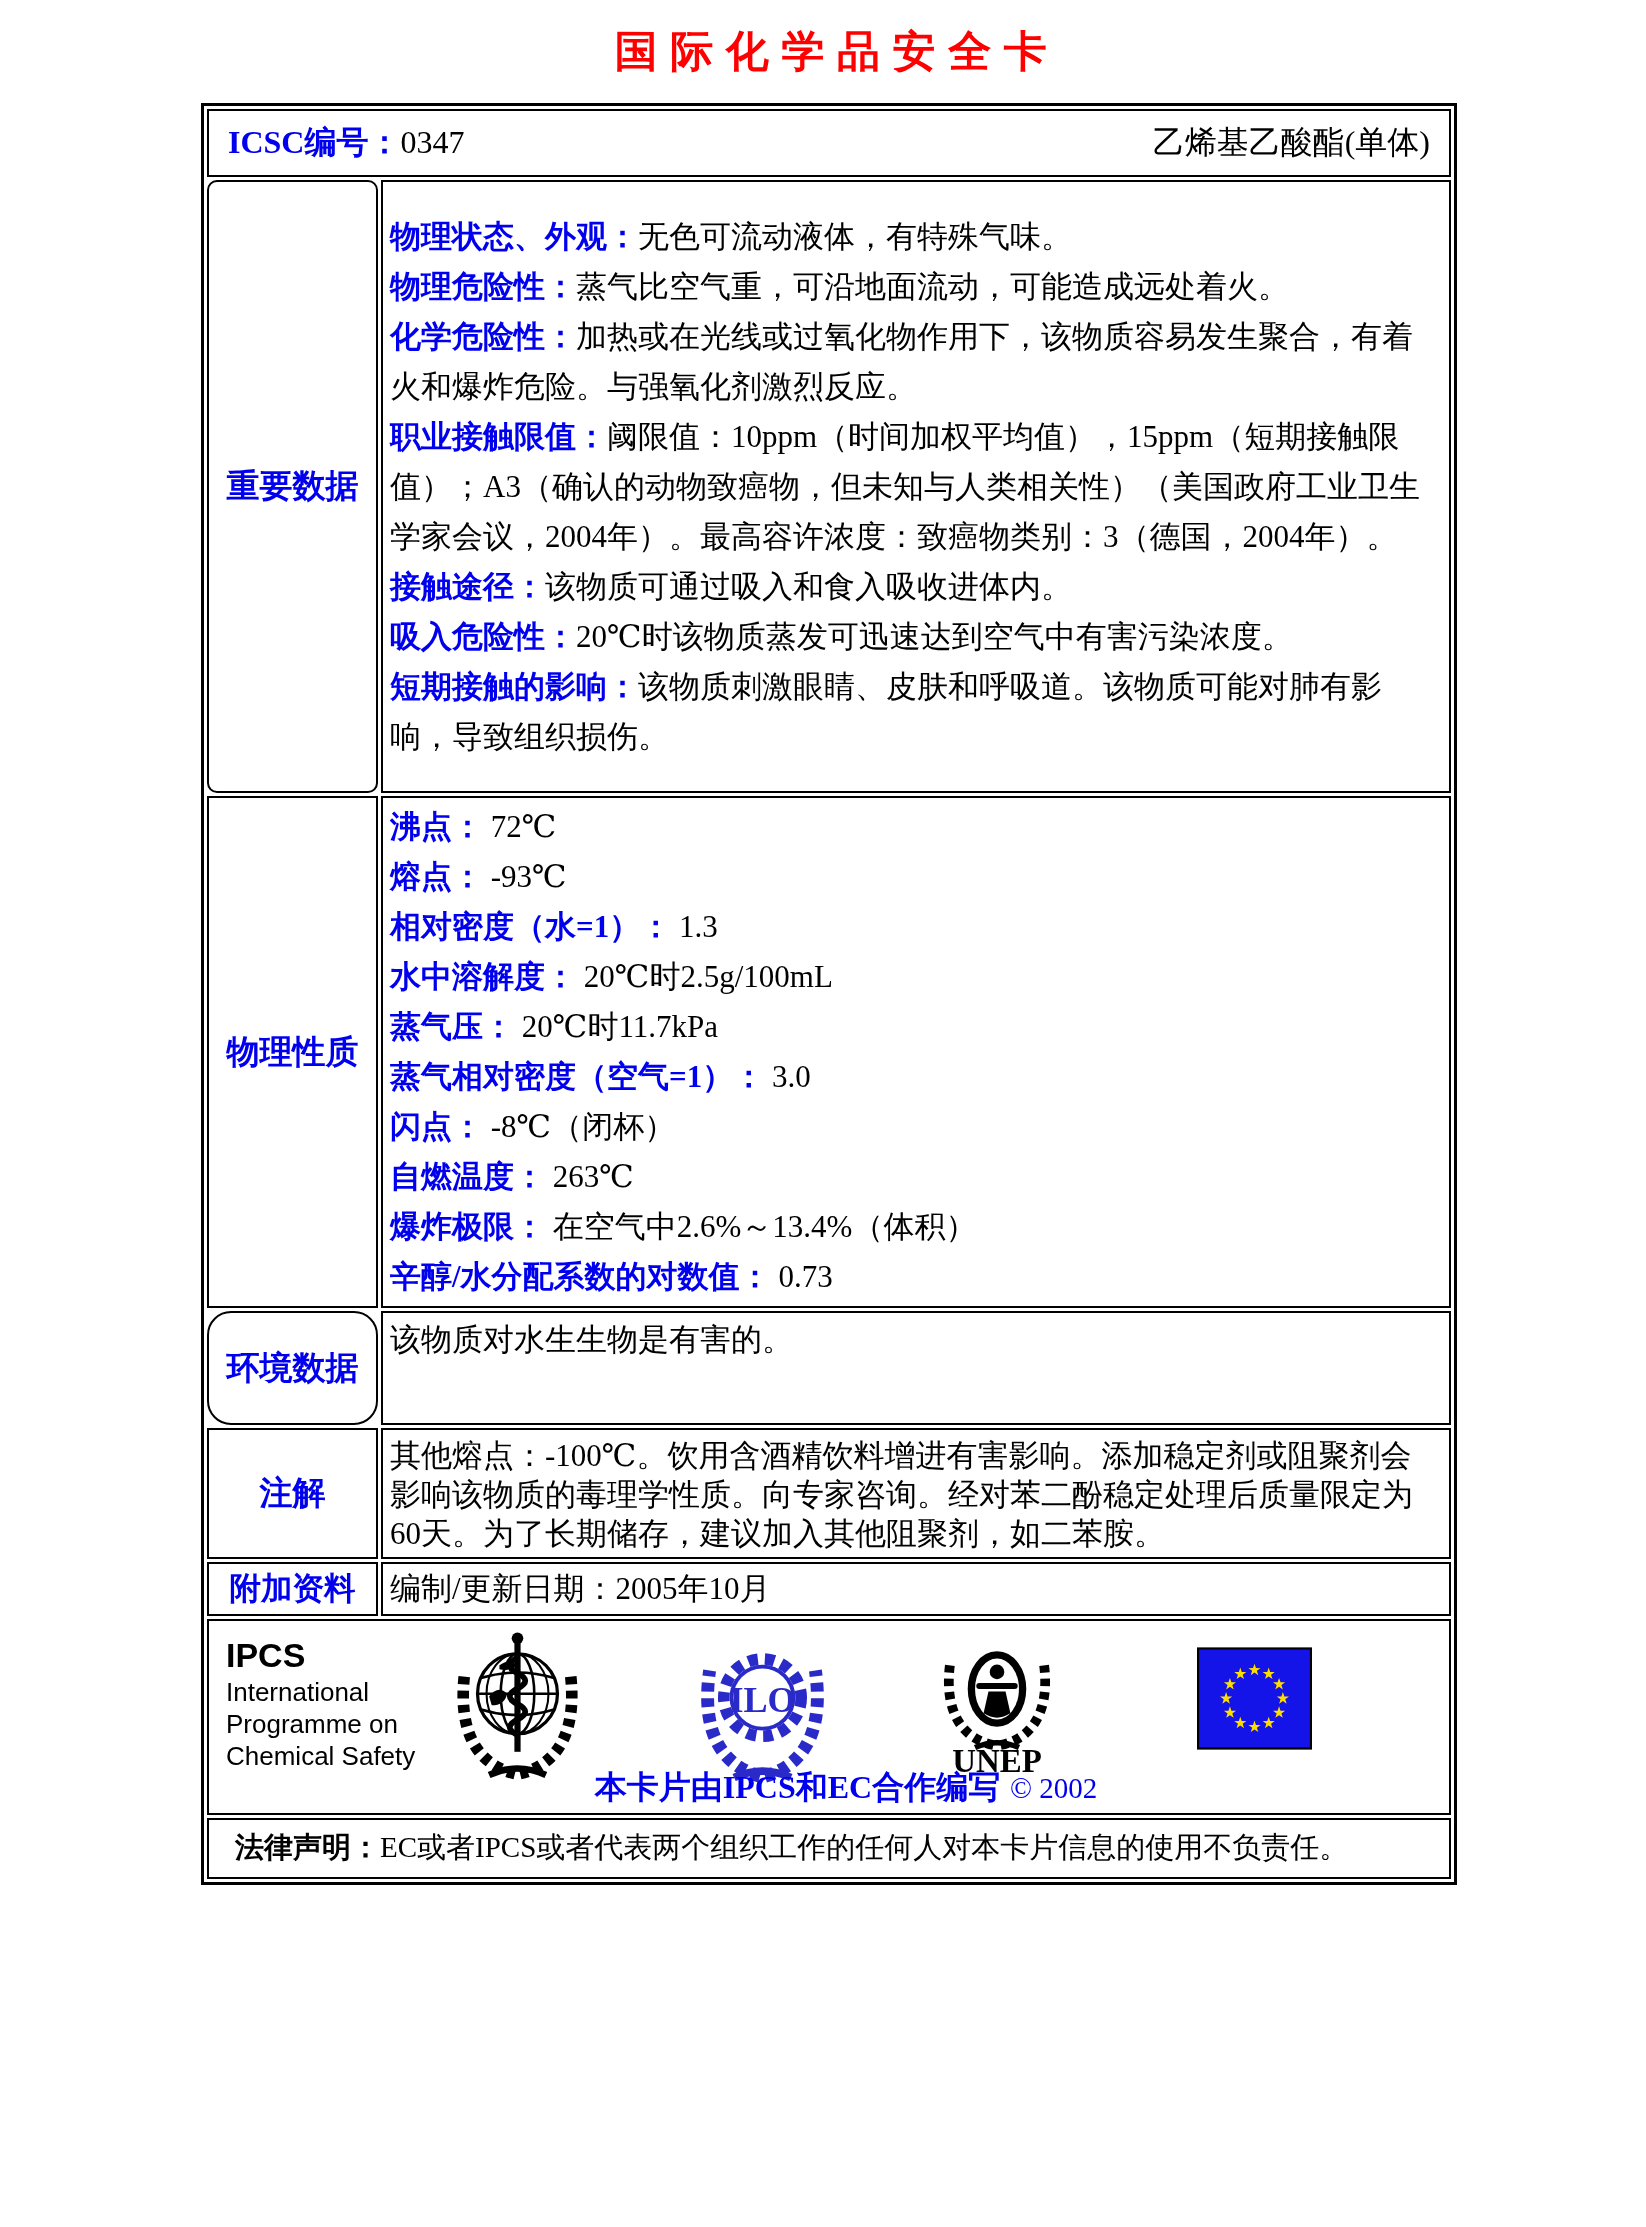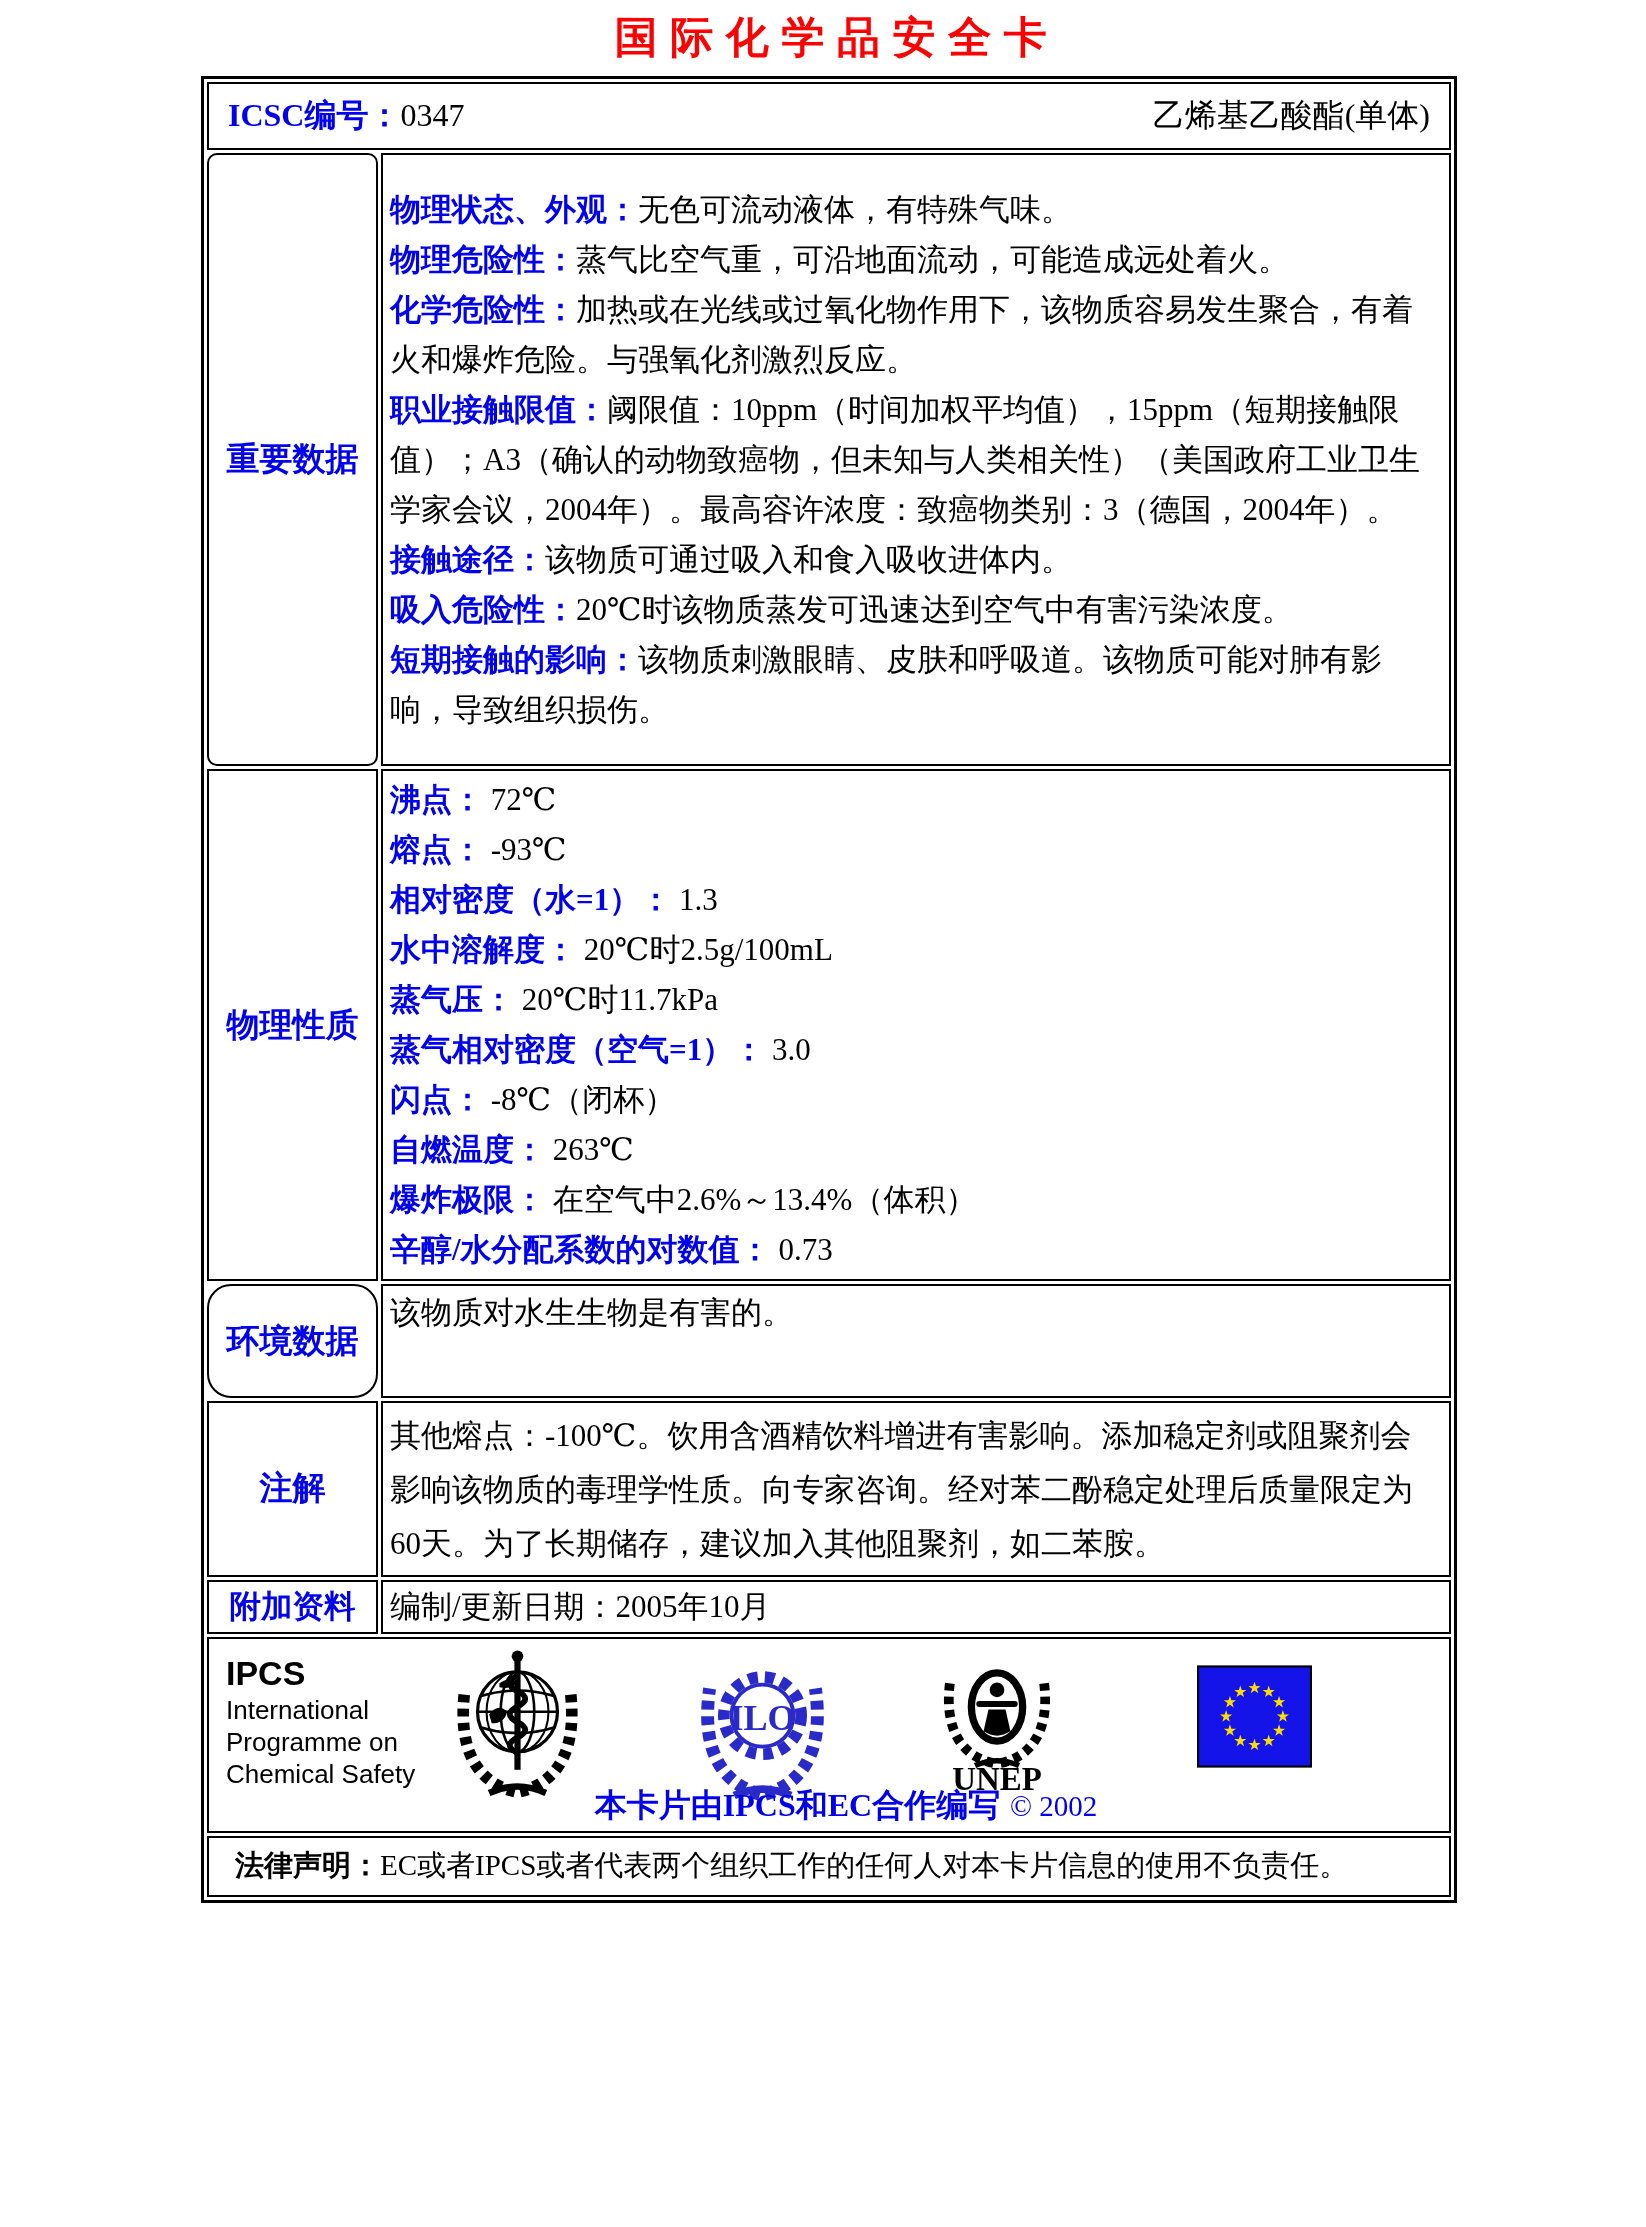--- a/index.html
+++ b/index.html
@@ -1,42 +1,42 @@
 <!DOCTYPE html>
 <html style="font-size:11.2px"><head>
 <meta charset="utf-8">
 <style>
   html,body{margin:0;padding:0;background:#fff;}
   body{
     width:1646px;height:2227px;position:relative;
     font-family:"Liberation Serif","DejaVu Serif",serif;
     color:#000;
   }
-  .title-wrap{height:76px;display:flex;align-items:center;justify-content:center;margin-left:28px;}
+  .title-wrap{height:103px;display:flex;align-items:center;justify-content:center;margin-left:28px;}
   .page-title{
     color:#ff0000;font-size:43px;font-weight:bold;letter-spacing:12.6px;
     font-family:"Liberation Serif","DejaVu Serif",serif;
   }
   table.card{
     margin-left:201px;width:1256px;
     border:3.5px solid #000;border-collapse:separate;border-spacing:3.5px;
     table-layout:fixed;background:#fff;
   }
   td{border:2.1px solid #000;font-size:31px;vertical-align:middle;background:#fff;}
   .label-cell{
     text-align:center;color:#0000ee;font-weight:bold;font-size:33px;
     vertical-align:middle;
   }
   .hdr{display:flex;justify-content:space-between;align-items:center;padding:0 18px;font-size:32px;text-align:center;}
   .blue-label{color:#0000ee;font-weight:bold;}
   .content-cell{padding:4px 7px;vertical-align:middle;}
   .top-align{vertical-align:top;padding-top:5.6px;}
   .imp-entry{line-height:50px;}
   .phys-line{line-height:50px;white-space:nowrap;}
-  .notes-text{line-height:54px;}
+  .notes-text{line-height:39px;}
   .logos-cell{position:relative;padding:0;}
   .ipcs-block{
     position:absolute;left:17px;top:14px;
     font-family:"Liberation Sans","DejaVu Sans",sans-serif;
   }
   .ipcs-acronym{font-size:34px;font-weight:bold;line-height:41px;}
   .ipcs-line{font-size:26px;line-height:32px;}
   .logo{position:absolute;}
   .logo-who{left:244px;top:5.6px;}
   .logo-ilo{left:489px;top:5.6px;}

